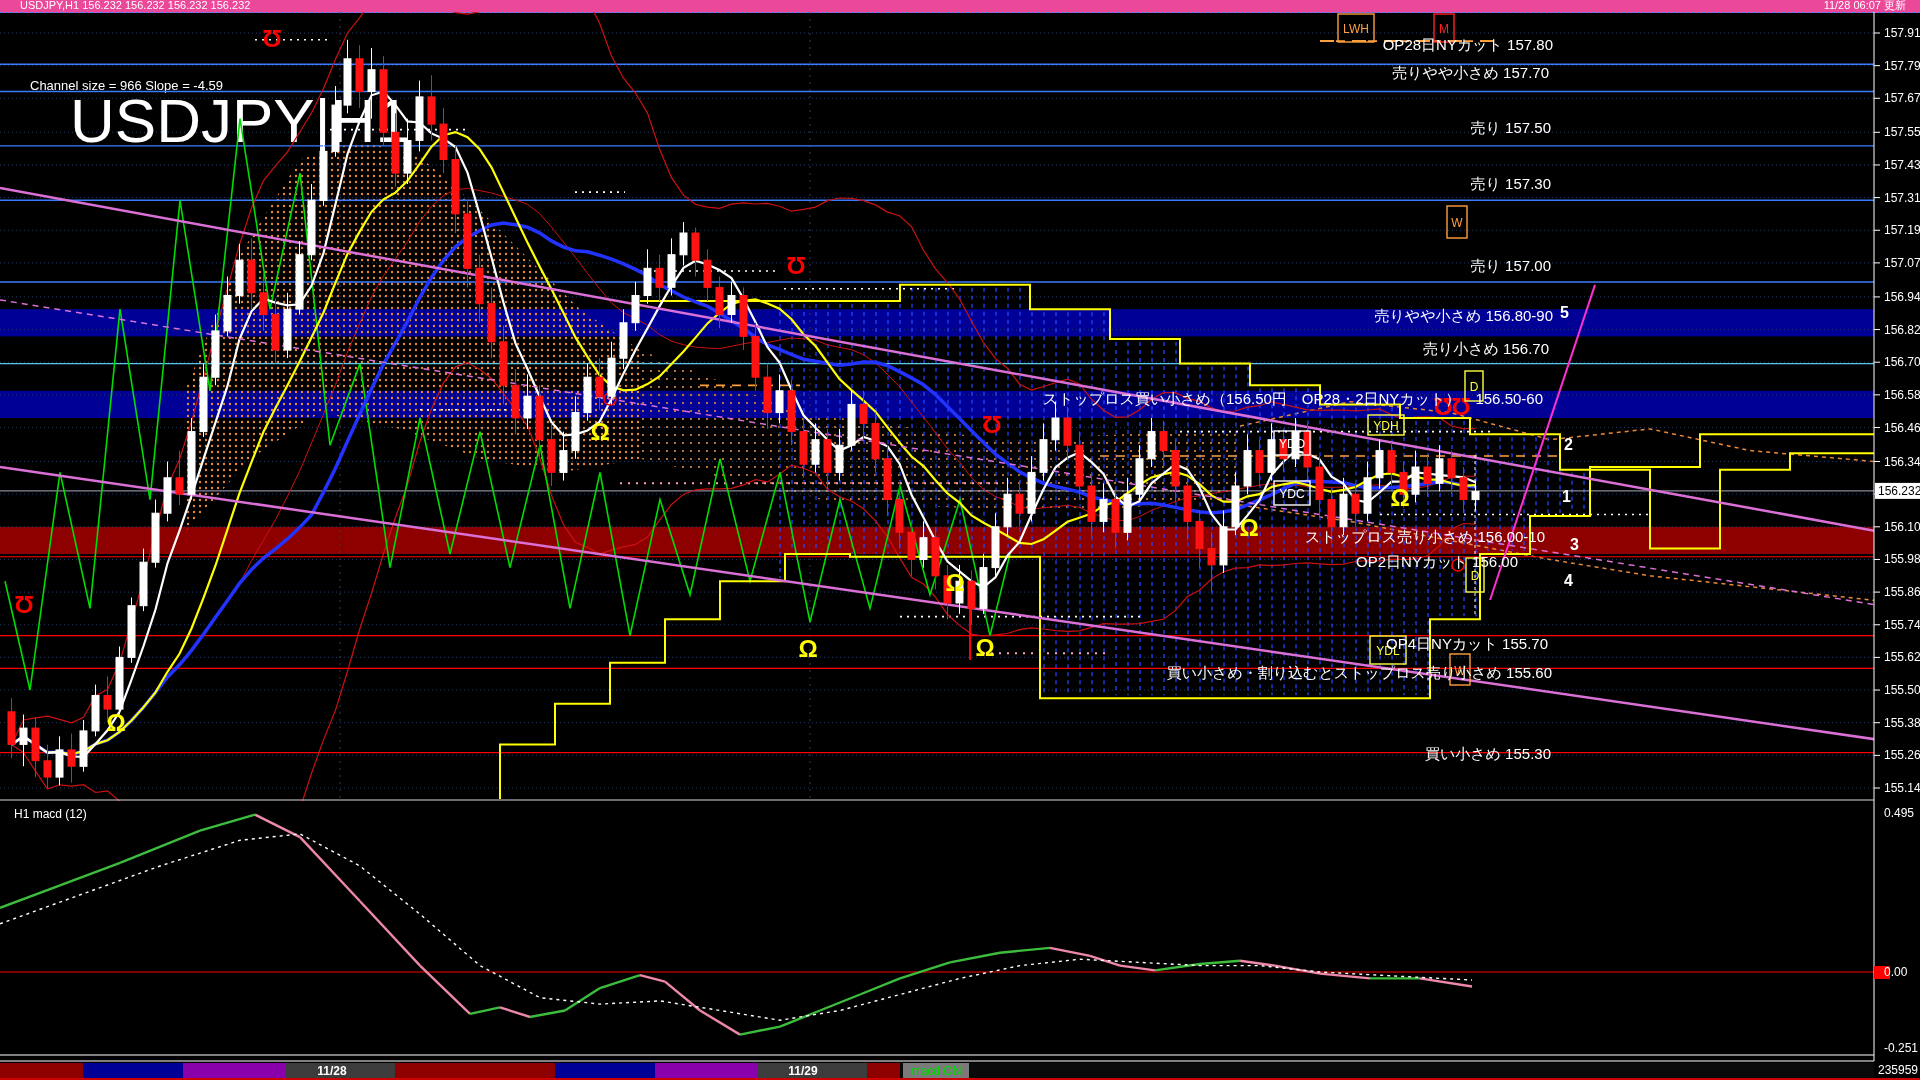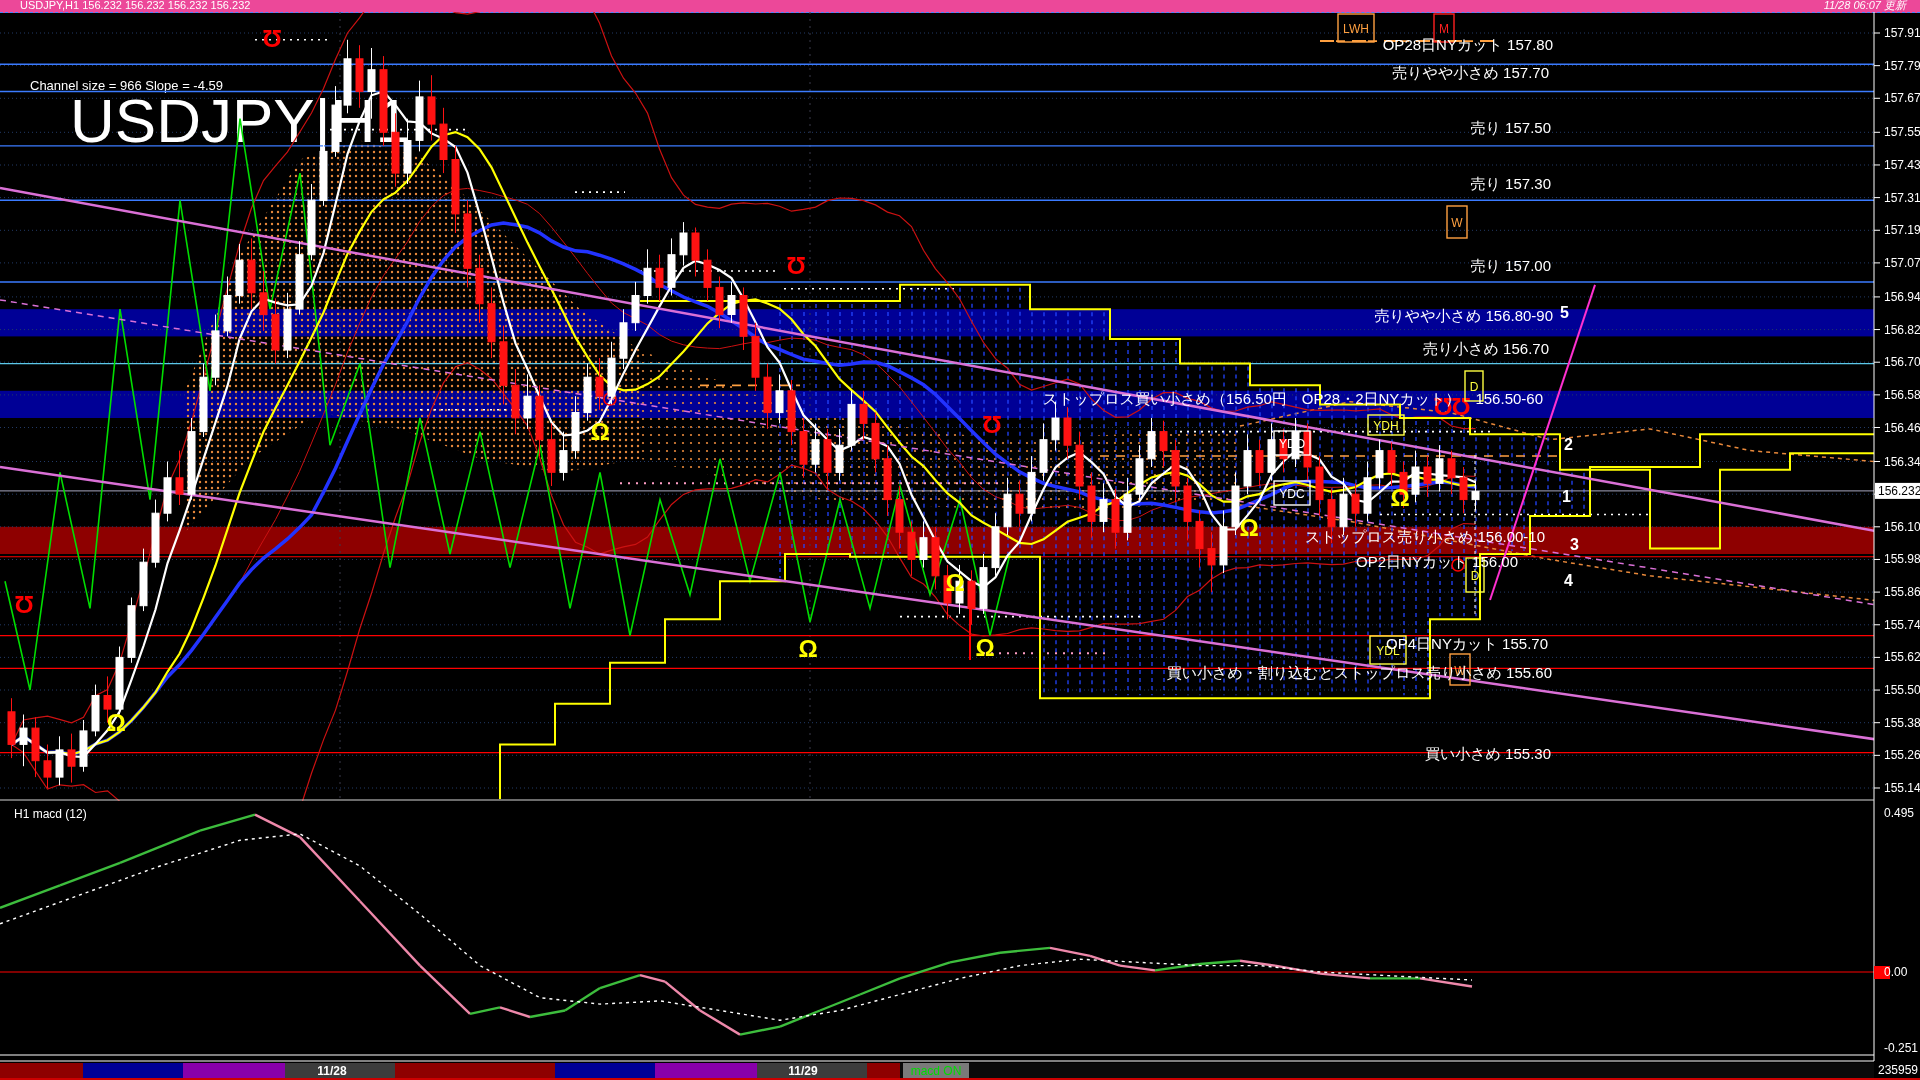--- a/index.html
+++ b/index.html
@@ -1,21 +1,21 @@
 <!DOCTYPE html>
 <html><head>
 <meta charset="utf-8">
 <style>
   html,body{margin:0;padding:0;background:#000;width:1920px;height:1080px;overflow:hidden;
     font-family:"Liberation Sans","DejaVu Sans",sans-serif;}
   #stage{position:relative;width:1920px;height:1080px;background:#000;}
   #topbar{position:absolute;left:0;top:0;width:1920px;height:12px;background:#ec4899;
     border-bottom:1px dashed #4488ff;color:#fff;font-size:11px;line-height:11px;}
   #topbar .lt{position:absolute;left:20px;top:0;}
-  #topbar .rt{position:absolute;right:14px;top:0;font-style:italic;}
+  #topbar .rt{position:absolute;right:14px;top:0;}
   svg{position:absolute;left:0;top:0;}
   text{font-family:"Liberation Sans","DejaVu Sans",sans-serif;}
 </style>
 </head>
 <body>
 
 <div id="stage">
   <div id="topbar">
     <span class="lt">USDJPY,H1  156.232 156.232 156.232 156.232</span>
     <span class="rt">11/28 06:07 更新</span>

